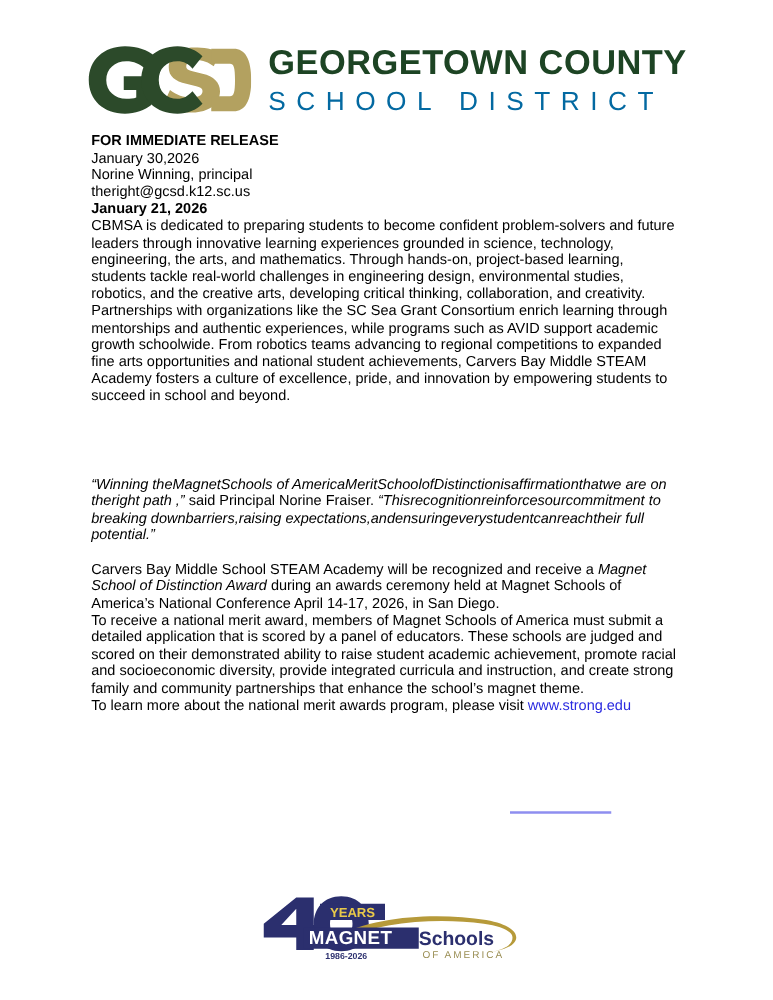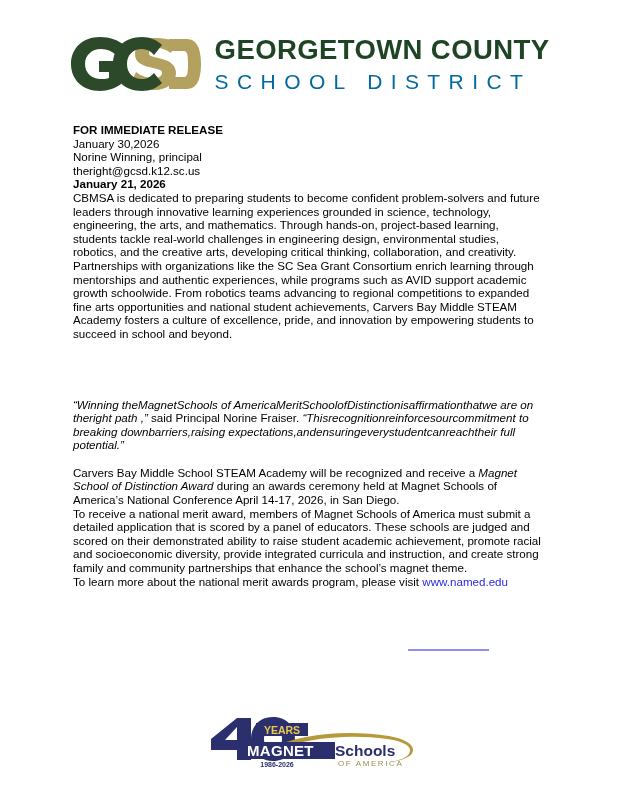--- a/index.html
+++ b/index.html
@@ -68,21 +68,21 @@
     letter-spacing: 8.4px;
     color: #0369a1;
     white-space: nowrap;
     margin-top: 7px;
   }
 
   
   .content {
     position: absolute;
     left: 73px;
-    top: 123px;
+    top: 106px;
     width: 468px;
     font-size: 11.6px;
     line-height: 13.6px;
     color: #000000;
     text-align: left;
   }
   .content p {
     margin: 0;
   }
   .ital { font-style: italic; }
@@ -183,21 +183,21 @@
       <span>“Winning theMagnetSchools of AmericaMeritSchoolofDistinctionisaffirmationthatwe are on theright path ,”</span><span class="roman"> said Principal Norine Fraiser. </span><span>“Thisrecognitionreinforcesourcommitment to breaking downbarriers,raising expectations,andensuringeverystudentcanreachtheir full potential.”</span>
     </p>
 
     <p class="award-para">
       <span>Carvers Bay Middle School STEAM Academy will be recognized and receive a </span><span class="ital">Magnet School of Distinction Award</span><span> during an awards ceremony held at Magnet Schools of America’s National Conference April 14-17, 2026, in San Diego.</span>
     </p>
 
     <p class="para">To receive a national merit award, members of Magnet Schools of America must submit a detailed application that is scored by a panel of educators. These schools are judged and scored on their demonstrated ability to raise student academic achievement, promote racial and socioeconomic diversity, provide integrated curricula and instruction, and create strong family and community partnerships that enhance the school’s magnet theme.</p>
 
     <p class="para">
-      <span>To learn more about the national merit awards program, please visit </span><a class="link" href="#">www.named.edu</a>
+      <span>To learn more about the national merit awards program, please visit </span><a class="link" href="#">www.strong.edu</a>
     </p>
 
   </div>
 
   <div class="blue-rule"></div>
 
   <div class="msa-logo">
     <div class="msa-inner">
       <svg width="216" height="58" viewBox="0 0 216 58" xmlns="http://www.w3.org/2000/svg">
 

